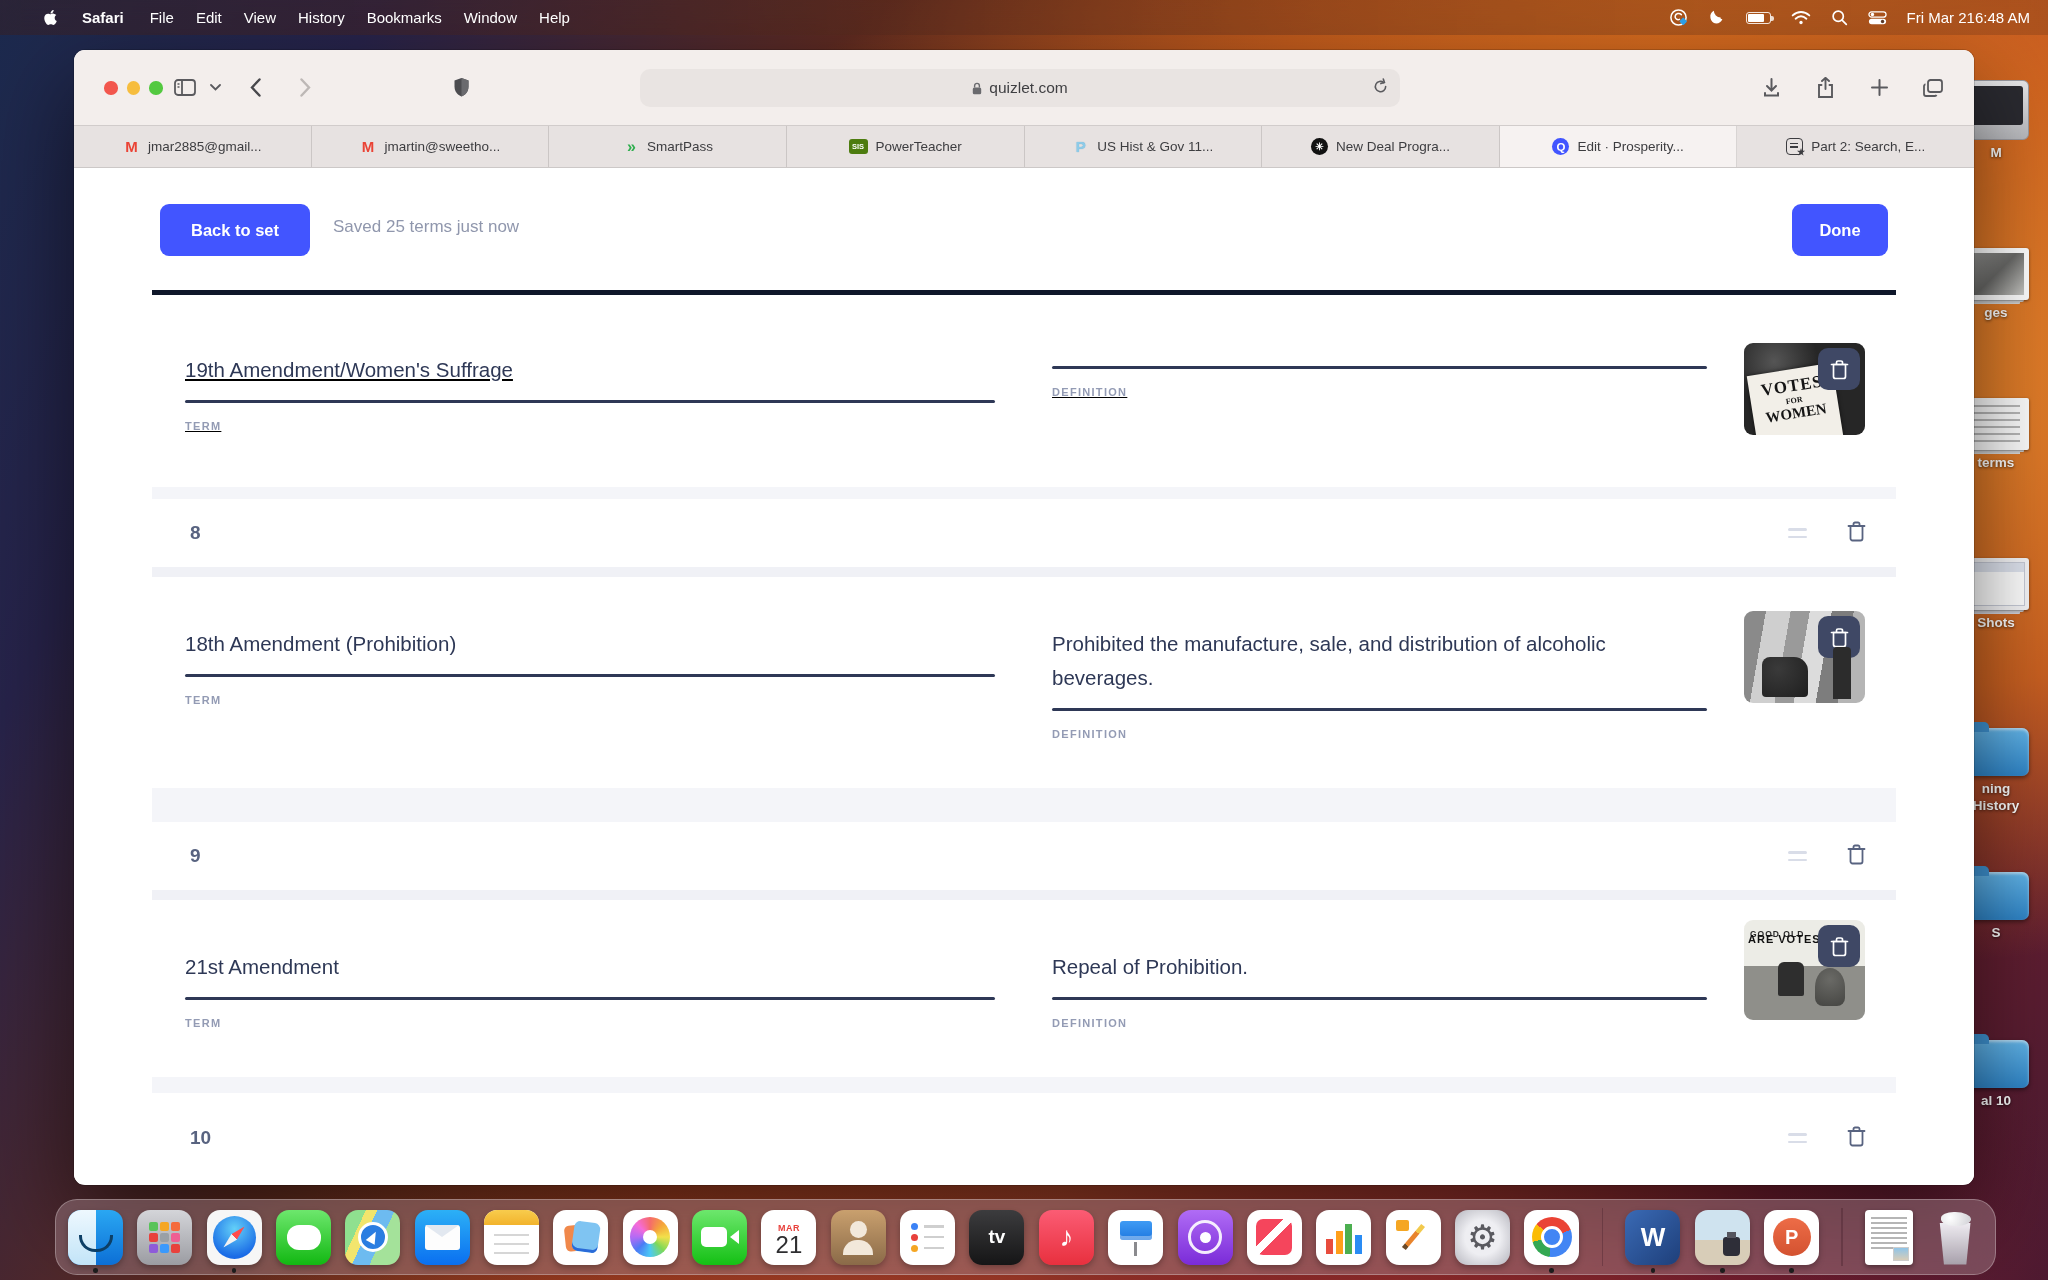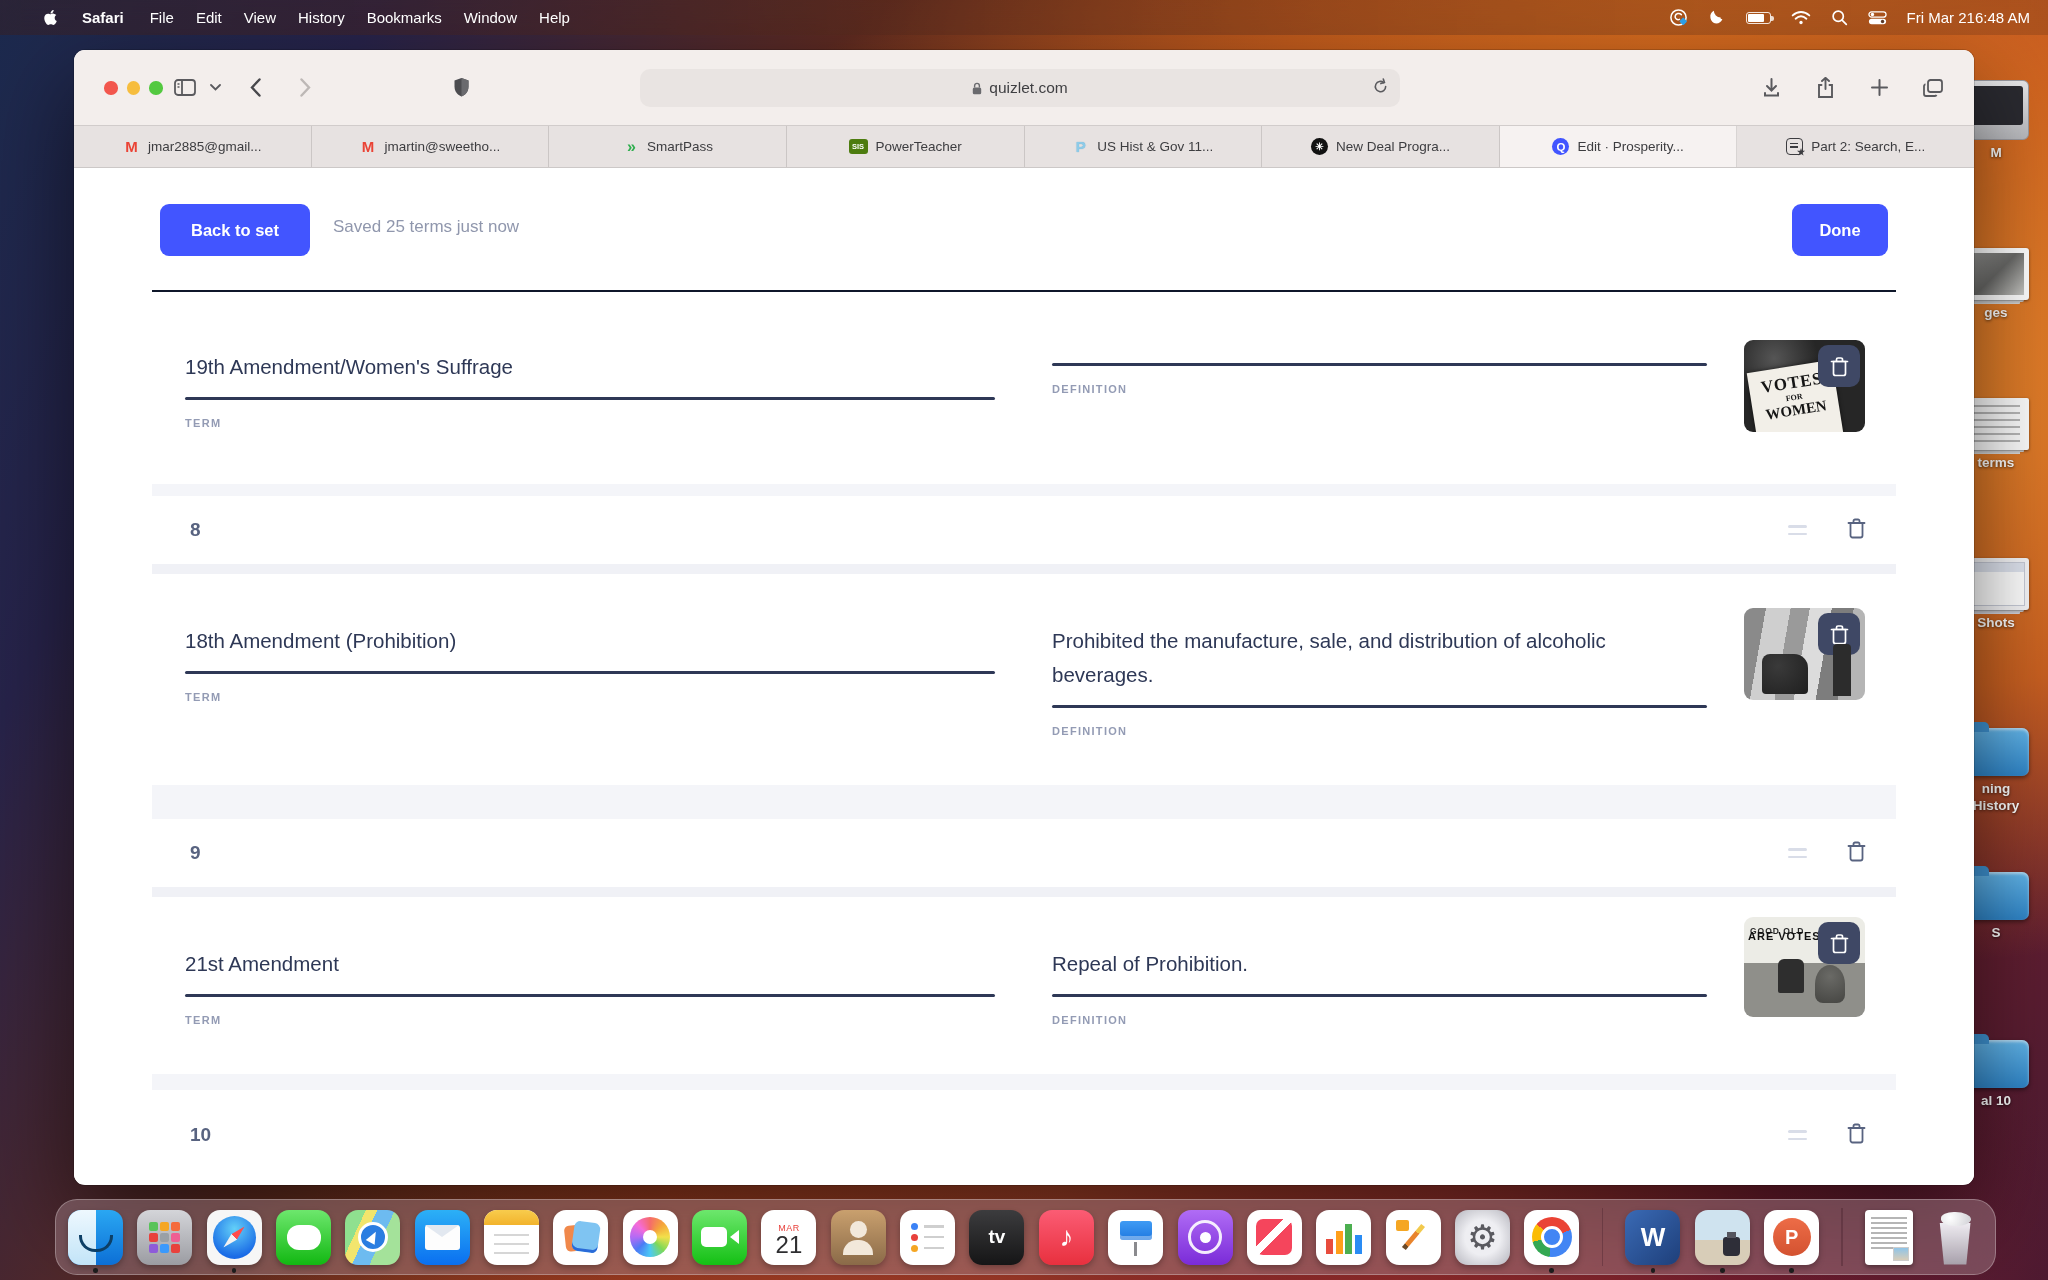--- a/index.html
+++ b/index.html
@@ -160,21 +160,21 @@
   .k-freeform { background:#fff; }
   .k-freeform::before { content:""; position:absolute; left:12px; top:15px; width:22px; height:26px; background:#f0884b; border-radius:5px; transform:rotate(-6deg); }
   .k-freeform::after { content:""; position:absolute; right:9px; top:12px; width:26px; height:30px; border-radius:6px; background:#7fc4f2; box-shadow:inset 0 -3px 0 #2a6bd8; transform:rotate(8deg); }
   .k-photos { background:#fff; }
   .k-photos::before { content:""; width:40px; height:40px; border-radius:50%; background:conic-gradient(#f56b6b,#f5a53b,#f2e04b,#7ed957,#4bc8f5,#4b7bf5,#b46bf5,#f56bd9,#f56b6b); }
   .k-photos::after { content:""; position:absolute; width:14px; height:14px; border-radius:50%; background:#fff; }
   .k-facetime { background:linear-gradient(180deg,#6de76d,#14c014); }
   .k-facetime::before { content:""; position:absolute; left:9px; width:26px; height:20px; background:#fff; border-radius:5px; }
   .k-facetime::after { content:""; position:absolute; right:8px; width:0; height:0; border:7px solid transparent; border-right:9px solid #fff; }
   .k-calendar { background:#fff; flex-direction:column; }
-  .cal-m { color:#e8413c; font-size:9px; font-weight:normal; letter-spacing:.5px; margin-top:6px; }
+  .cal-m { color:#e8413c; font-size:9px; font-weight:bold; letter-spacing:.5px; margin-top:6px; }
   .cal-d { color:#2e2e30; font-size:24px; font-weight:300; line-height:24px; }
   .k-contacts { background:linear-gradient(180deg,#c9a06e,#8a6a48); }
   .k-contacts::before { content:""; position:absolute; top:11px; width:17px; height:17px; background:#f2e8da; border-radius:50%; }
   .k-contacts::after { content:""; position:absolute; bottom:10px; width:30px; height:15px; background:#f2e8da; border-radius:14px 14px 0 0; }
   .k-reminders { background:#fff; }
   .k-reminders::before { content:""; position:absolute; left:11px; top:13px; width:7px; height:7px; border-radius:50%; background:#3b82f6; box-shadow:0 11px 0 #e8413c, 0 22px 0 #f5a623; }
   .k-reminders::after { content:""; position:absolute; left:24px; top:15px; width:20px; height:26px; background:repeating-linear-gradient(180deg,#cfcfcf 0 2.5px, transparent 2.5px 11px); }
   .k-appletv { background:linear-gradient(180deg,#3c3c3e,#151516); }
   .k-appletv .glyph { font-size:19px; }
   .k-music { background:linear-gradient(180deg,#fb5c74,#e8303e); }
@@ -407,21 +407,21 @@
 
   <div class="content">
     <div class="actionbar">
       <div class="btn backtoset">Back to set</div>
       <div class="savednote">Saved 25 terms just now</div>
       <div class="btn donebtn">Done</div>
     </div>
 
     <div class="cardzone">
 
-      <div class="cardsec" style="border-top:2px solid #0f172a;">
+      <div class="cardsec" style="border-top:5px solid #0f172a;text-decoration:underline;">
         <div class="fieldrow" style="padding-top:58px;padding-bottom:52px;">
           <div class="field f-term">
             <div class="f-text">19th Amendment/Women's Suffrage</div>
             <div class="f-line"></div>
             <div class="f-label">TERM</div>
           </div>
           <div class="field f-def">
             <div class="f-line"></div>
             <div class="f-label">DEFINITION</div>
           </div>

